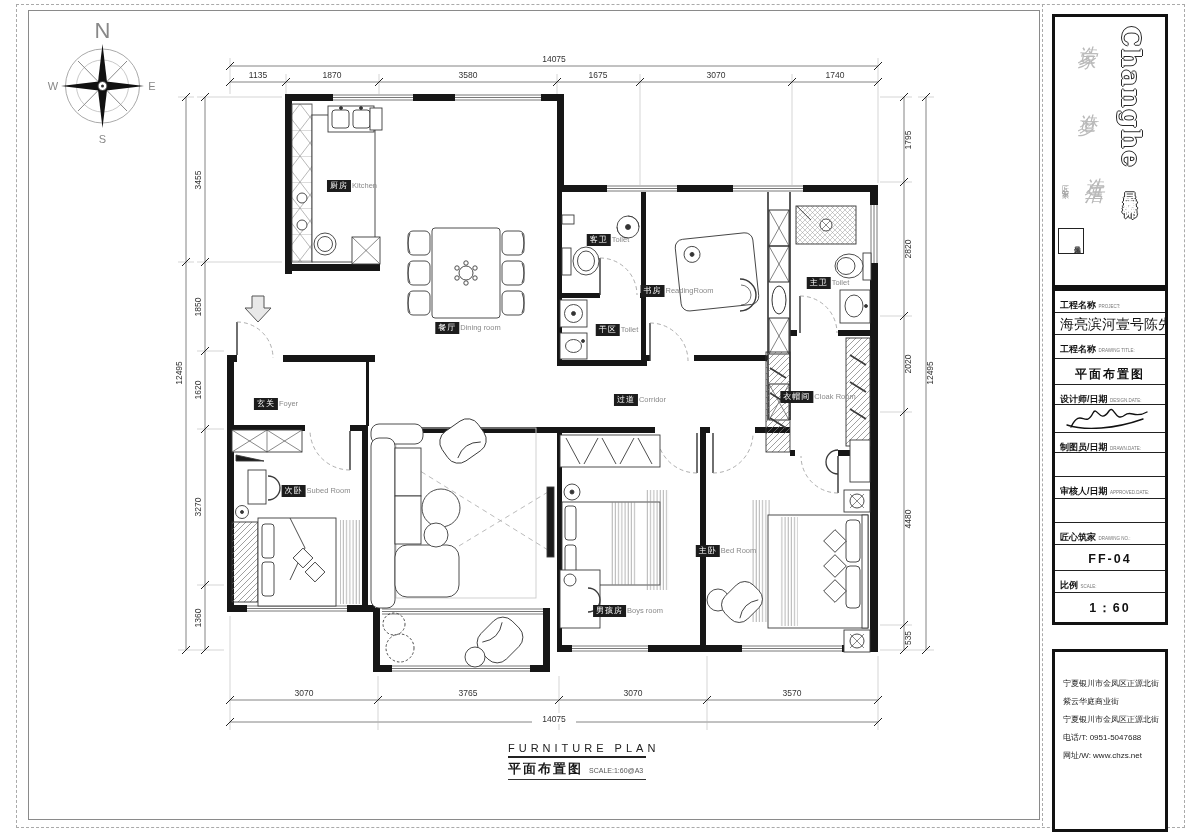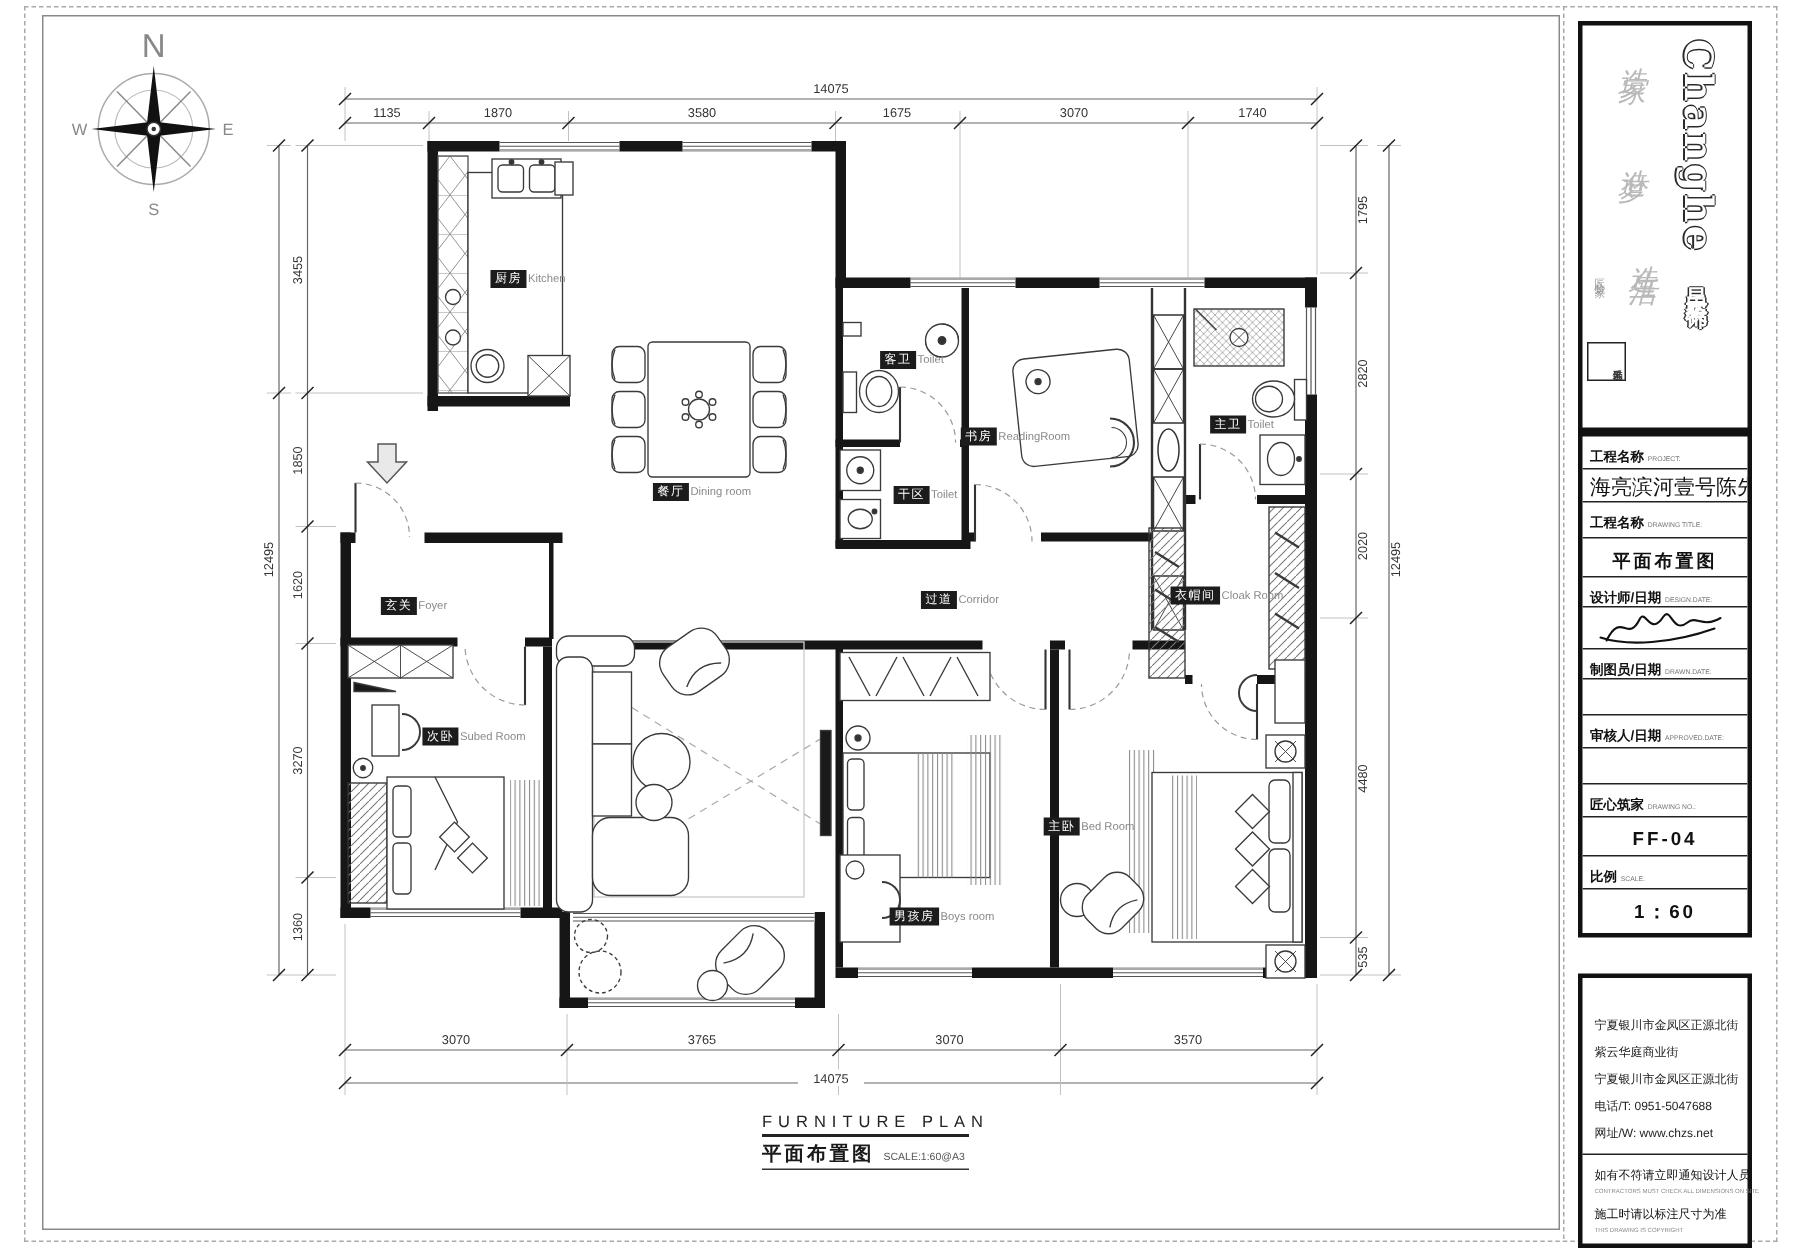--- a/index.html
+++ b/index.html
@@ -575,19 +575,13 @@
 </div>
 
 <div class="tb-box" id="tb-addr">
   <div class="inner">
     <p class="addr-line">宁夏银川市金凤区正源北街</p>
     <p class="addr-line">紫云华庭商业街</p>
     <p class="addr-line">宁夏银川市金凤区正源北街</p>
     <p class="addr-line">电话/T: 0951-5047688</p>
     <p class="addr-line">网址/W: www.chzs.net</p>
   </div>
-  <div id="addr-notes">
-    <div class="note-cn">如有不符请立即通知设计人员</div>
-    <div class="note-en">CONTRACTORS MUST CHECK ALL DIMENSIONS ON SITE</div>
-    <div class="note-cn">施工时请以标注尺寸为准</div>
-    <div class="note-en">THIS DRAWING IS COPYRIGHT</div>
-  </div>
 </div>
 
 </body></html>

